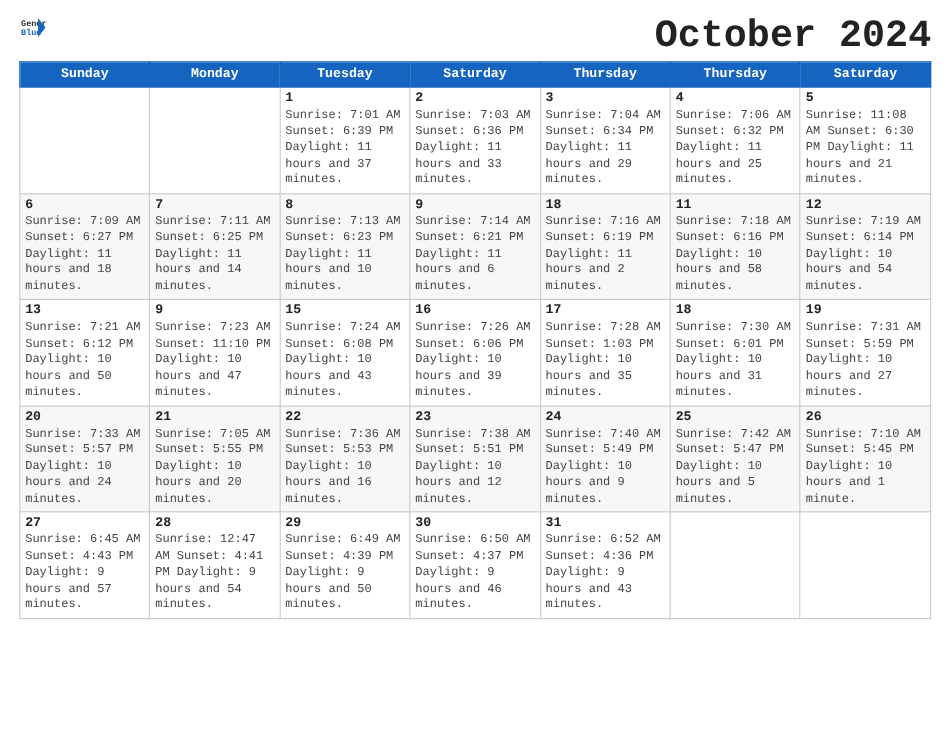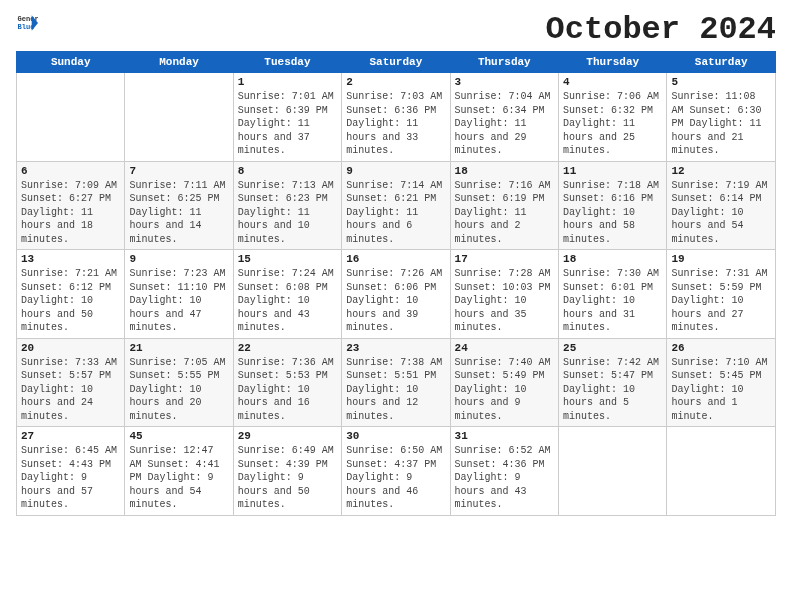--- a/index.html
+++ b/index.html
@@ -234,21 +234,21 @@
           <td>
             <span class="day-number">16</span>
             <div class="day-detail">Sunrise: 7:26 AM
 Sunset: 6:06 PM
 Daylight: 10 hours
 and 39 minutes.</div>
           </td>
           <td>
             <span class="day-number">17</span>
             <div class="day-detail">Sunrise: 7:28 AM
-Sunset: 10:03 PM
+Sunset: 1:03 PM
 Daylight: 10 hours
 and 35 minutes.</div>
           </td>
           <td>
             <span class="day-number">18</span>
             <div class="day-detail">Sunrise: 7:30 AM
 Sunset: 6:01 PM
 Daylight: 10 hours
 and 31 minutes.</div>
           </td>
@@ -313,21 +313,21 @@
         </tr>
         <tr>
           <td>
             <span class="day-number">27</span>
             <div class="day-detail">Sunrise: 6:45 AM
 Sunset: 4:43 PM
 Daylight: 9 hours
 and 57 minutes.</div>
           </td>
           <td>
-            <span class="day-number">45</span>
+            <span class="day-number">28</span>
             <div class="day-detail">Sunrise: 12:47 AM
 Sunset: 4:41 PM
 Daylight: 9 hours
 and 54 minutes.</div>
           </td>
           <td>
             <span class="day-number">29</span>
             <div class="day-detail">Sunrise: 6:49 AM
 Sunset: 4:39 PM
 Daylight: 9 hours

